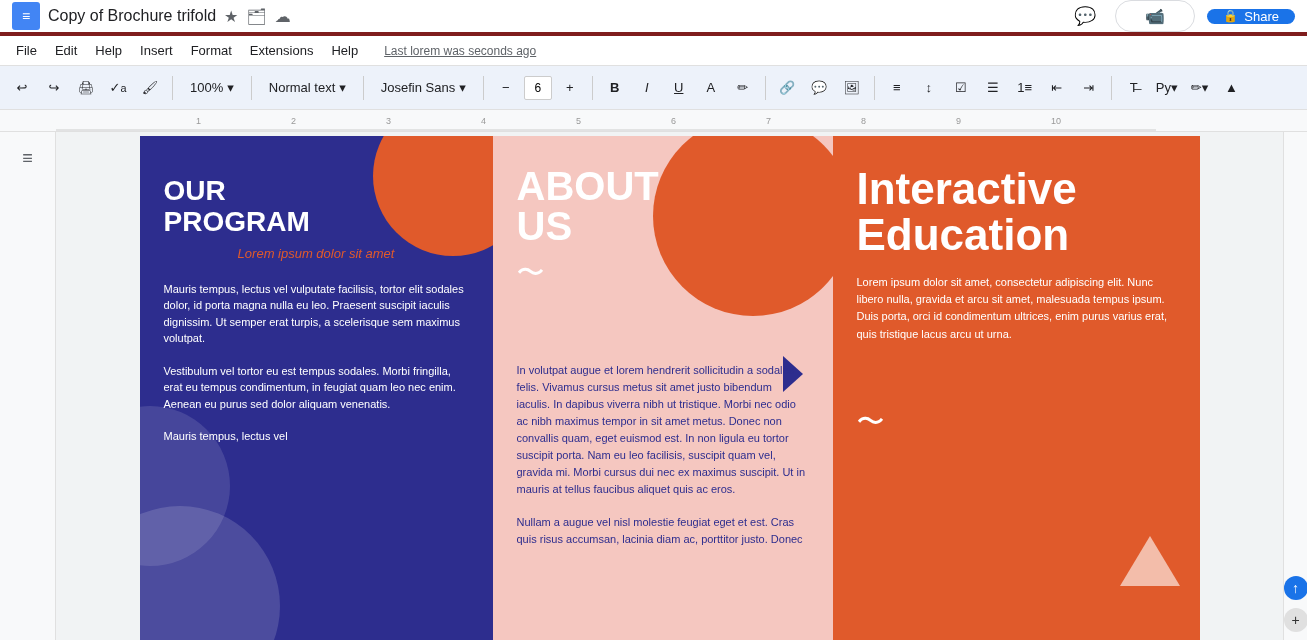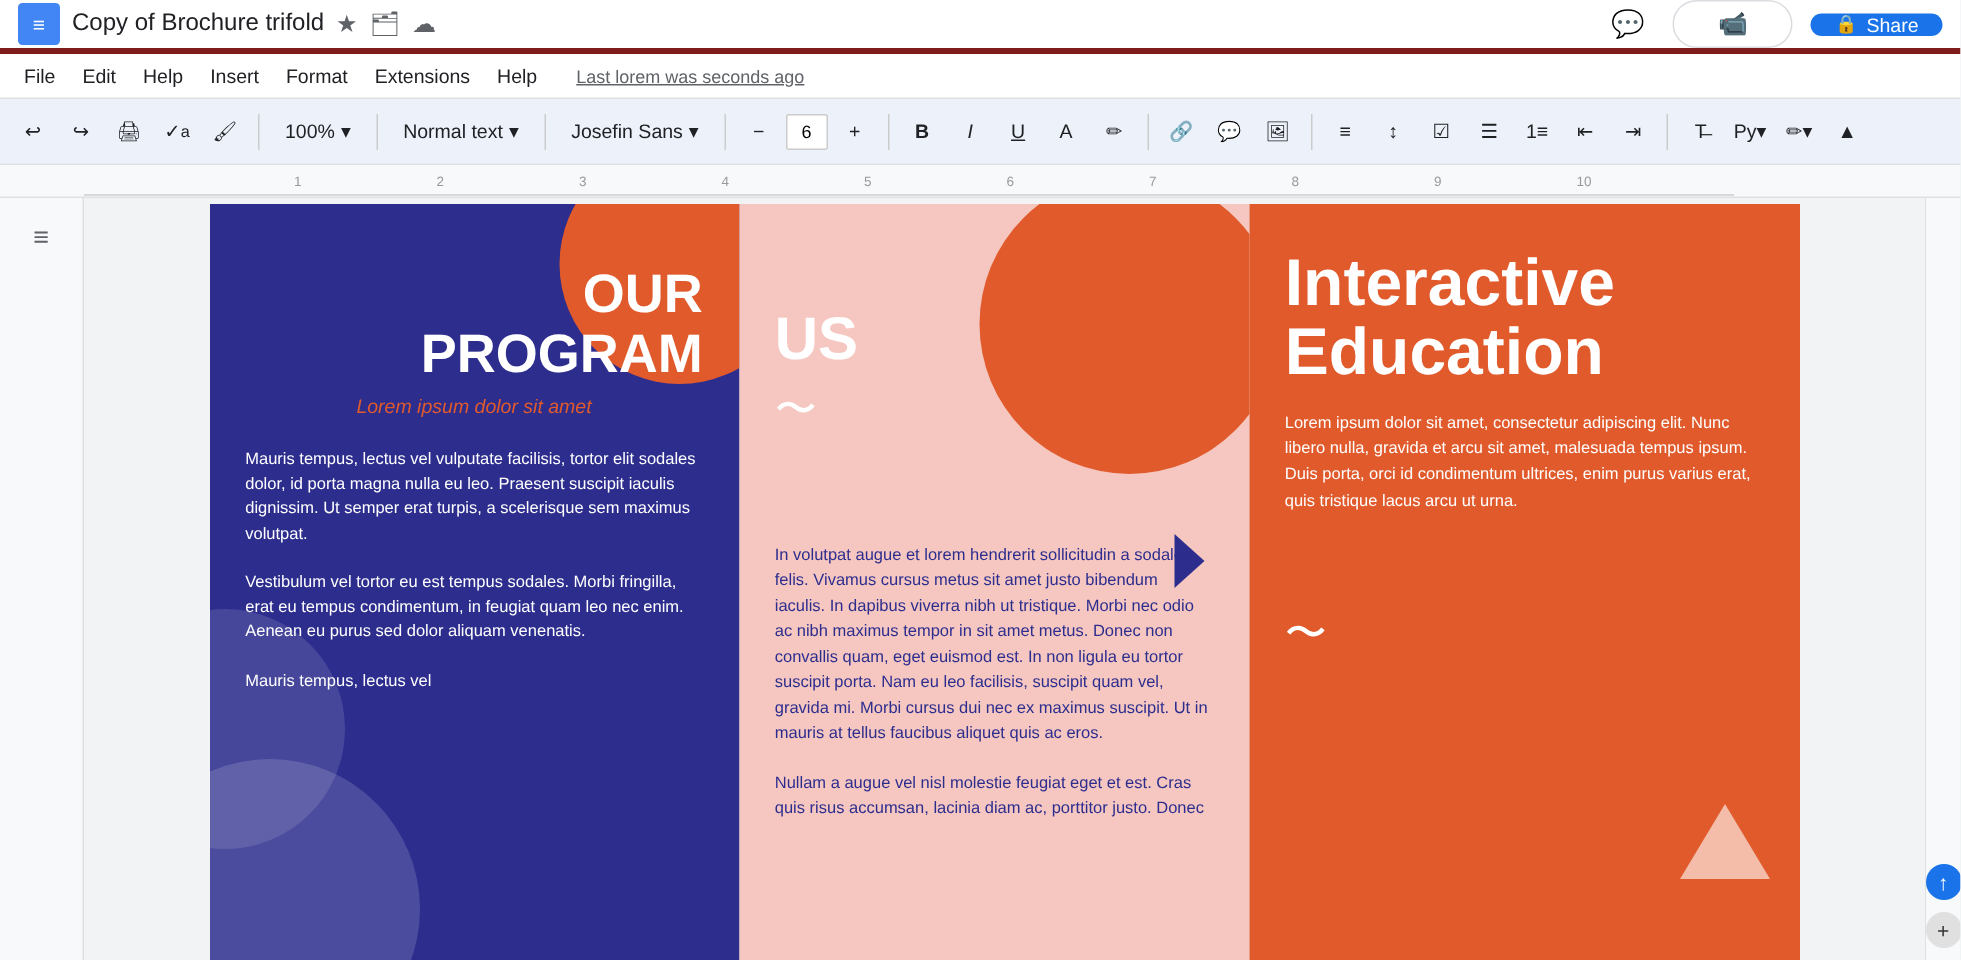--- a/index.html
+++ b/index.html
@@ -158,22 +158,22 @@
       width: 200px; height: 200px; border-radius: 50%;
       background: rgba(255,255,255,0.15);
     }
     .circle-mid-left {
       position: absolute; bottom: 80px; left: -70px;
       width: 160px; height: 160px; border-radius: 50%;
       background: rgba(255,255,255,0.12);
     }
 
     .our-program-title {
-      font-size: 36px; font-weight: 900; color: #fff;
-      text-align: right; text-transform: uppercase;
+      font-size: 28px; font-weight: 900; color: #fff;
+      text-align: left; text-transform: uppercase;
       line-height: 1.1; margin-top: 20px; position: relative; z-index: 1;
       font-family: 'Arial Black', Arial;
     }
     .lorem-subtitle {
       color: #e05a2b; text-align: center; font-size: 13px;
       margin-top: 8px; font-style: italic; position: relative; z-index: 1;
     }
     .left-body-text {
       color: #fff; font-size: 11px; line-height: 1.5;
       margin-top: 20px; position: relative; z-index: 1;
@@ -362,21 +362,21 @@
         </div>
         <div class="lorem-subtitle">Lorem ipsum dolor sit amet</div>
         <div class="left-body-text">Mauris tempus, lectus vel vulputate facilisis, tortor elit sodales dolor, id porta magna nulla eu leo. Praesent suscipit iaculis dignissim. Ut semper erat turpis, a scelerisque sem maximus volutpat.</div>
         <div class="left-body-text2">Vestibulum vel tortor eu est tempus sodales. Morbi fringilla, erat eu tempus condimentum, in feugiat quam leo nec enim. Aenean eu purus sed dolor aliquam venenatis.</div>
         <div class="left-body-text3">Mauris tempus, lectus vel</div>
       </div>
 
       <div class="panel-center">
         <div class="orange-circle"></div>
         <div class="about-us-title">
-          <br>
+          <span>ABOUT</span><br>
           <span>US</span>
         </div>
         <span class="wave-symbol">〜</span>
         <div class="triangle-right"></div>
         <div class="center-body-text">In volutpat augue et lorem hendrerit sollicitudin a sodales felis. Vivamus cursus metus sit amet justo bibendum iaculis. In dapibus viverra nibh ut tristique. Morbi nec odio ac nibh maximus tempor in sit amet metus. Donec non convallis quam, eget euismod est. In non ligula eu tortor suscipit porta. Nam eu leo facilisis, suscipit quam vel, gravida mi. Morbi cursus dui nec ex maximus suscipit. Ut in mauris at tellus faucibus aliquet quis ac eros.</div>
         <div class="center-body-text2">Nullam a augue vel nisl molestie feugiat eget et est. Cras quis risus accumsan, lacinia diam ac, porttitor justo. Donec</div>
       </div>
 
       <div class="panel-right">
         <div class="interactive-title">

